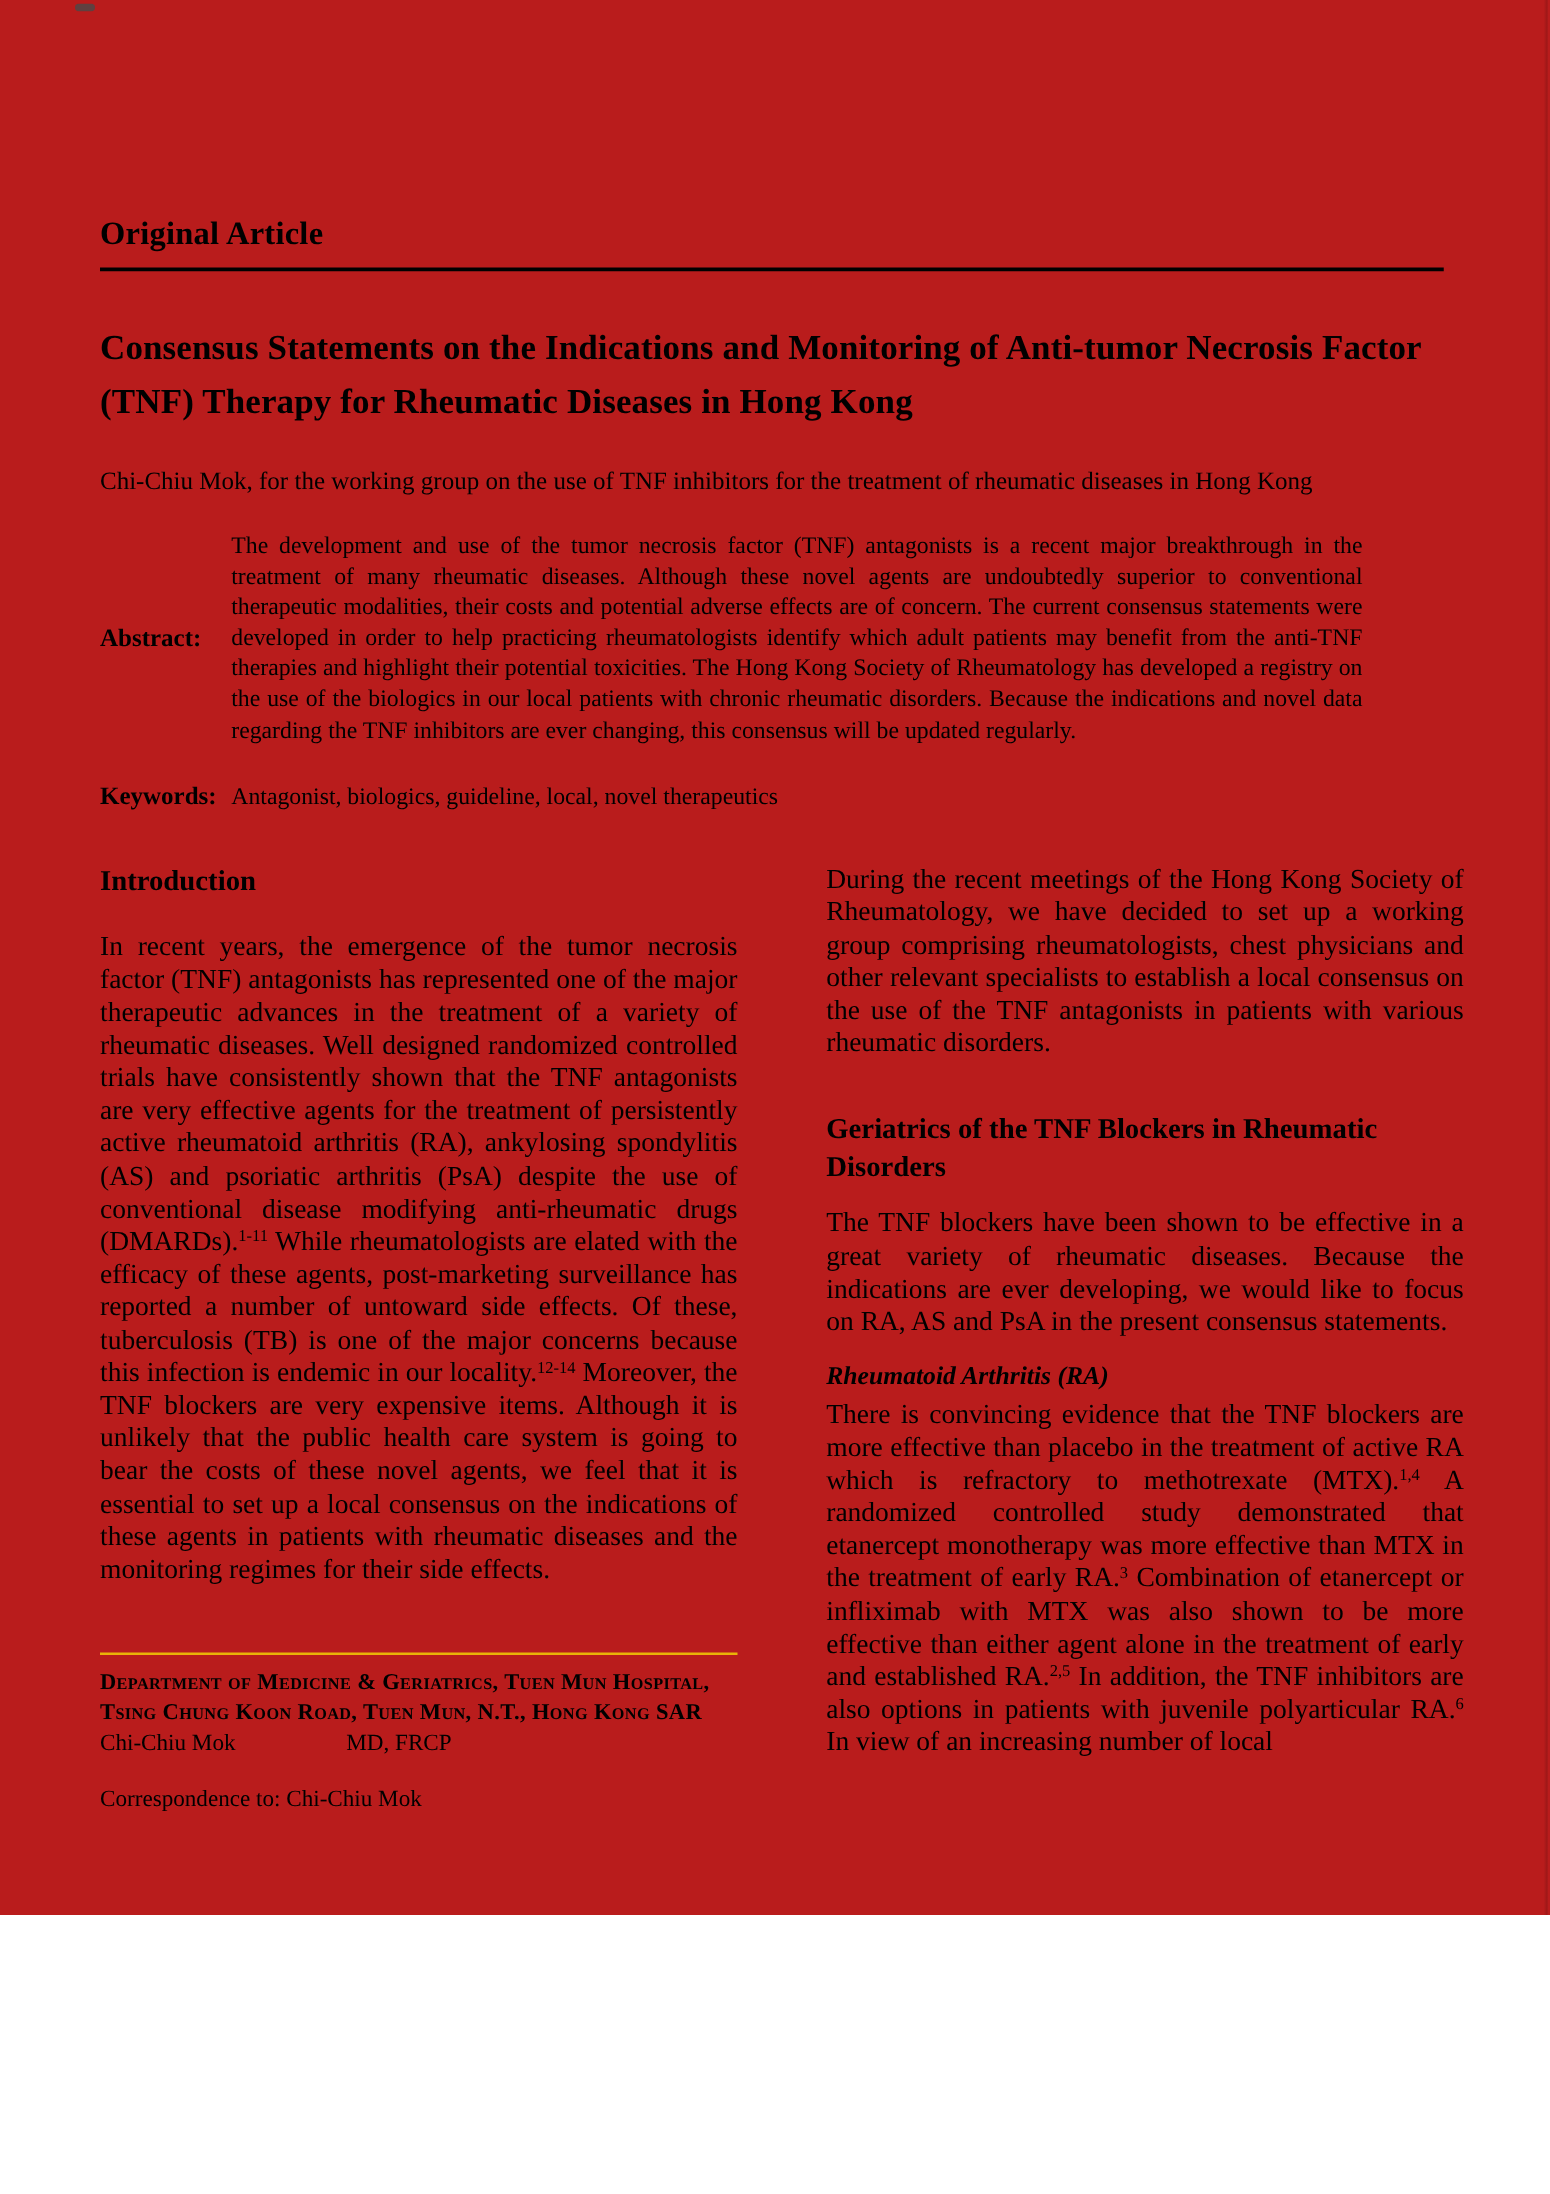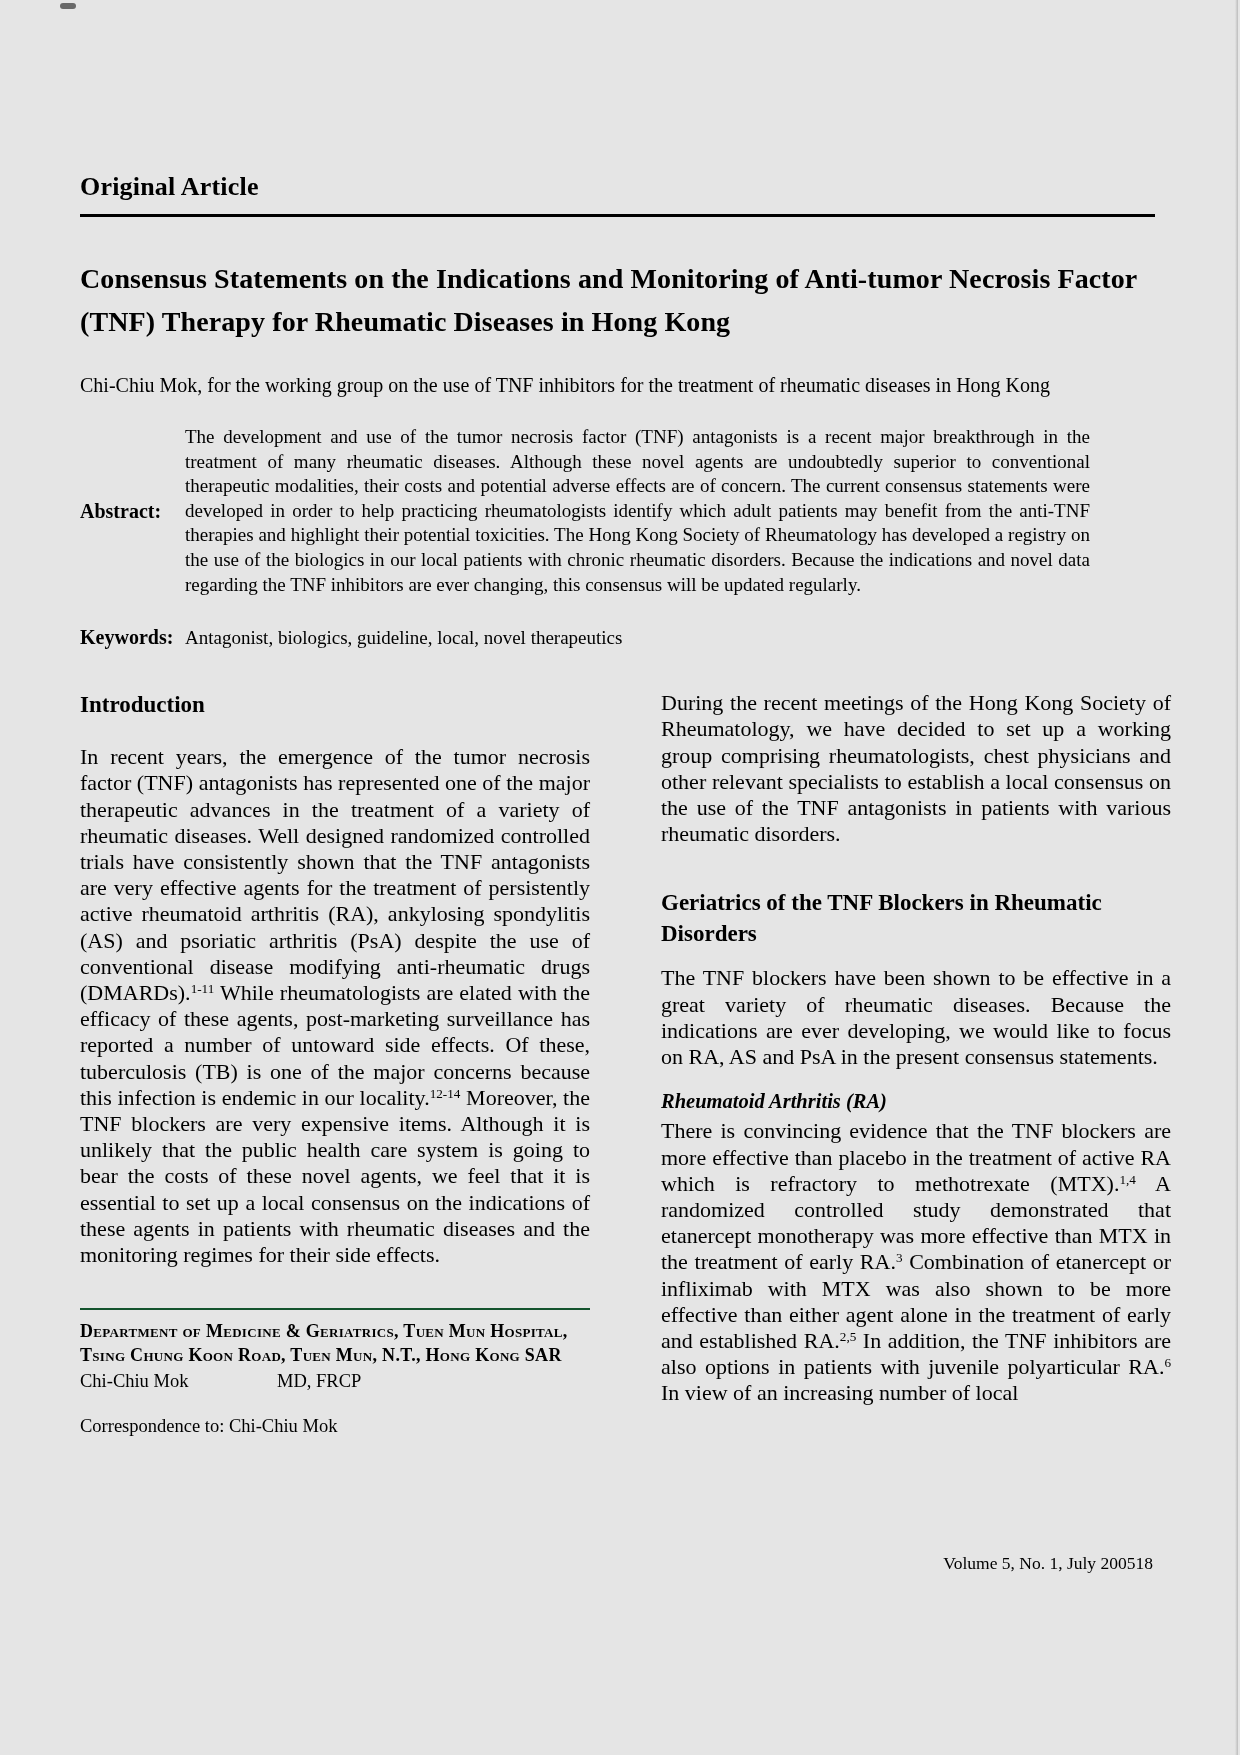--- a/index.html
+++ b/index.html
@@ -3,22 +3,22 @@
 <meta charset="utf-8">
 <style>
   html, body {
     margin: 0;
     padding: 0;
     background: #ffffff;
   }
   .page {
     position: relative;
     width: 1240px;
-    height: 1755px;
-    background: #e5e5e5;
+    height: 1532px;
+    background: #b91c1c;
     color: #000000;
     font-family: "Liberation Serif", "DejaVu Serif", serif;
     overflow: hidden;
   }
   .scan-speck {
     position: absolute;
     left: 60px;
     top: 3px;
     width: 16px;
     height: 6px;
@@ -115,22 +115,22 @@
   .body-par.tight { margin-top: 16px; }
   .body-par.ra { margin-top: 4px; }
   sup {
     font-size: 0.6em;
     line-height: 0;
     vertical-align: baseline;
     position: relative;
     top: -0.55em;
   }
   .affiliation {
-    margin-top: 40px;
-    border-top: 2px solid #14532d;
+    margin-top: 54px;
+    border-top: 2px solid #eab308;
     padding-top: 10px;
   }
   .affil-caps {
     margin: 0;
     font-variant: small-caps;
     font-weight: bold;
     font-size: 18px;
     line-height: 23.5px;
     letter-spacing: 0.3px;
   }

